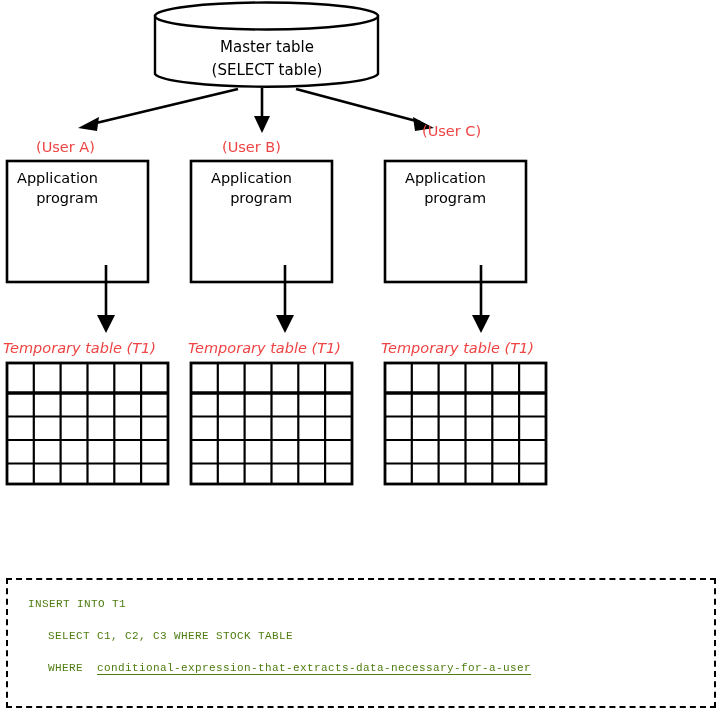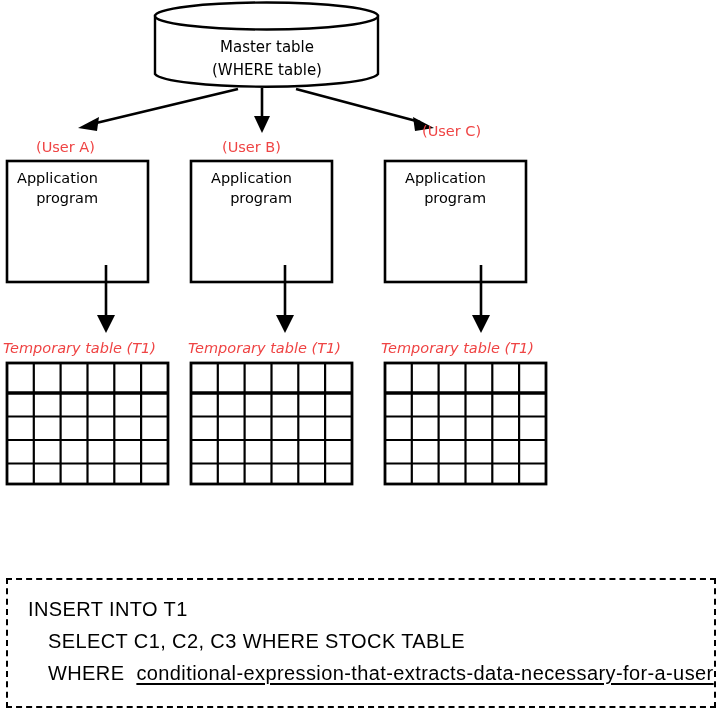--- a/index.html
+++ b/index.html
@@ -54,24 +54,24 @@
     left: 6px;
     top: 578px;
     width: 710px;
     height: 130px;
     border: 2px dashed #000;
     box-sizing: border-box;
     background: #fff;
   }
   .sql-line {
     position: absolute;
-    font-family: Liberation Sans, sans-serif;
-    font-size: 20px;
+    font-family: Liberation Mono, monospace;
+    font-size: 11px;
     letter-spacing: 0.4px;
-    color: #000000;
+    color: #4d7c0f;
     white-space: nowrap;
   }
   .sql-underline {
     text-decoration: underline;
     text-underline-offset: 3px;
     text-align: center;
   }
 </style>
 </head>
 <body>
@@ -150,21 +150,21 @@
       <line x1="519.1" y1="363" x2="519.1" y2="484" stroke="#000" stroke-width="2.2"></line>
       <line x1="385" y1="393" x2="546" y2="393" stroke="#000" stroke-width="3.6"></line>
       <line x1="385" y1="416.5" x2="546" y2="416.5" stroke="#000" stroke-width="2.2"></line>
       <line x1="385" y1="440" x2="546" y2="440" stroke="#000" stroke-width="2.2"></line>
       <line x1="385" y1="463.5" x2="546" y2="463.5" stroke="#000" stroke-width="2.2"></line>
     </g>
   </svg>
 
   <div class="cyl-text">
     <div>Master table</div>
-    <div>(WHERE table)</div>
+    <div>(SELECT table)</div>
   </div>
 
   <div class="lbl user-label" style="left:36px; top:138px;">(User A)</div>
   <div class="lbl user-label" style="left:222px; top:138px;">(User B)</div>
   <div class="lbl user-label" style="left:422px; top:122px;">(User C)</div>
 
   <div class="app-text" style="left:17px; top:168px;">
     <div>Application</div>
     <div>program</div>
   </div>

